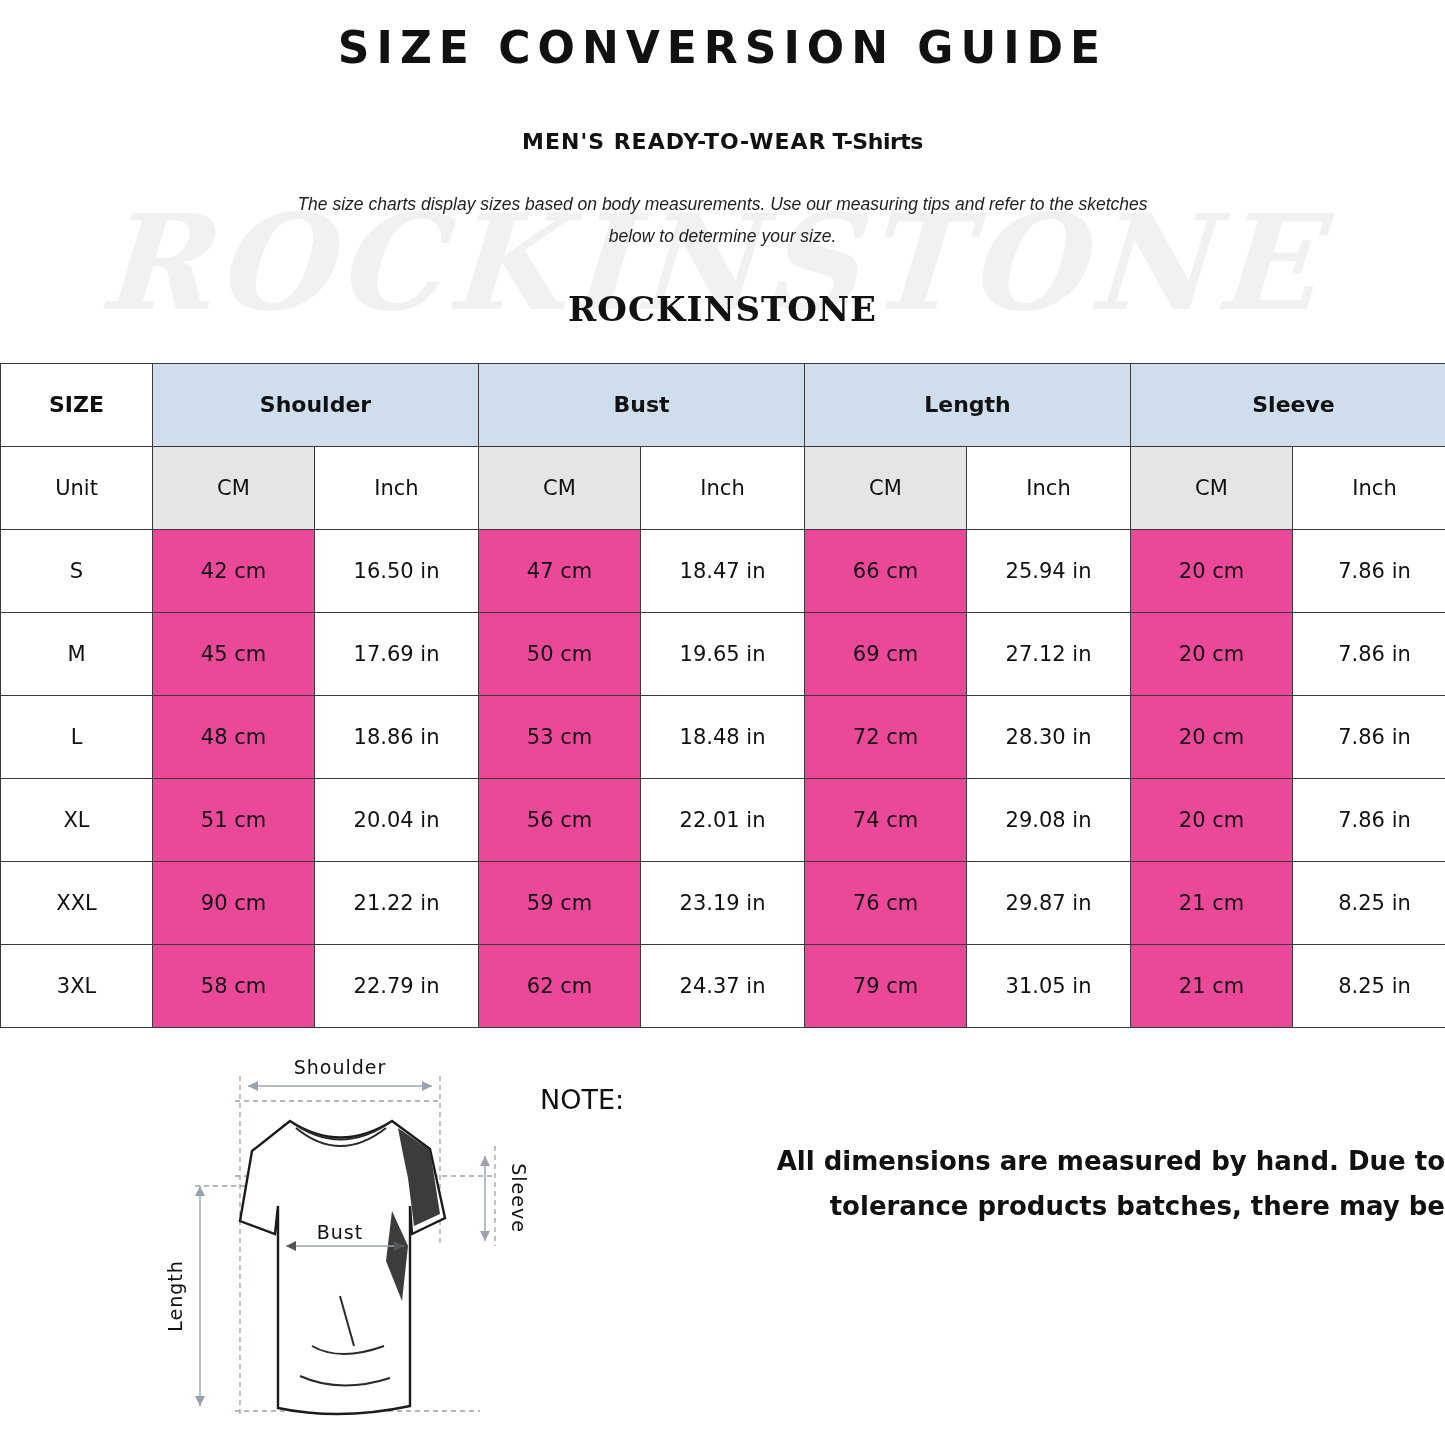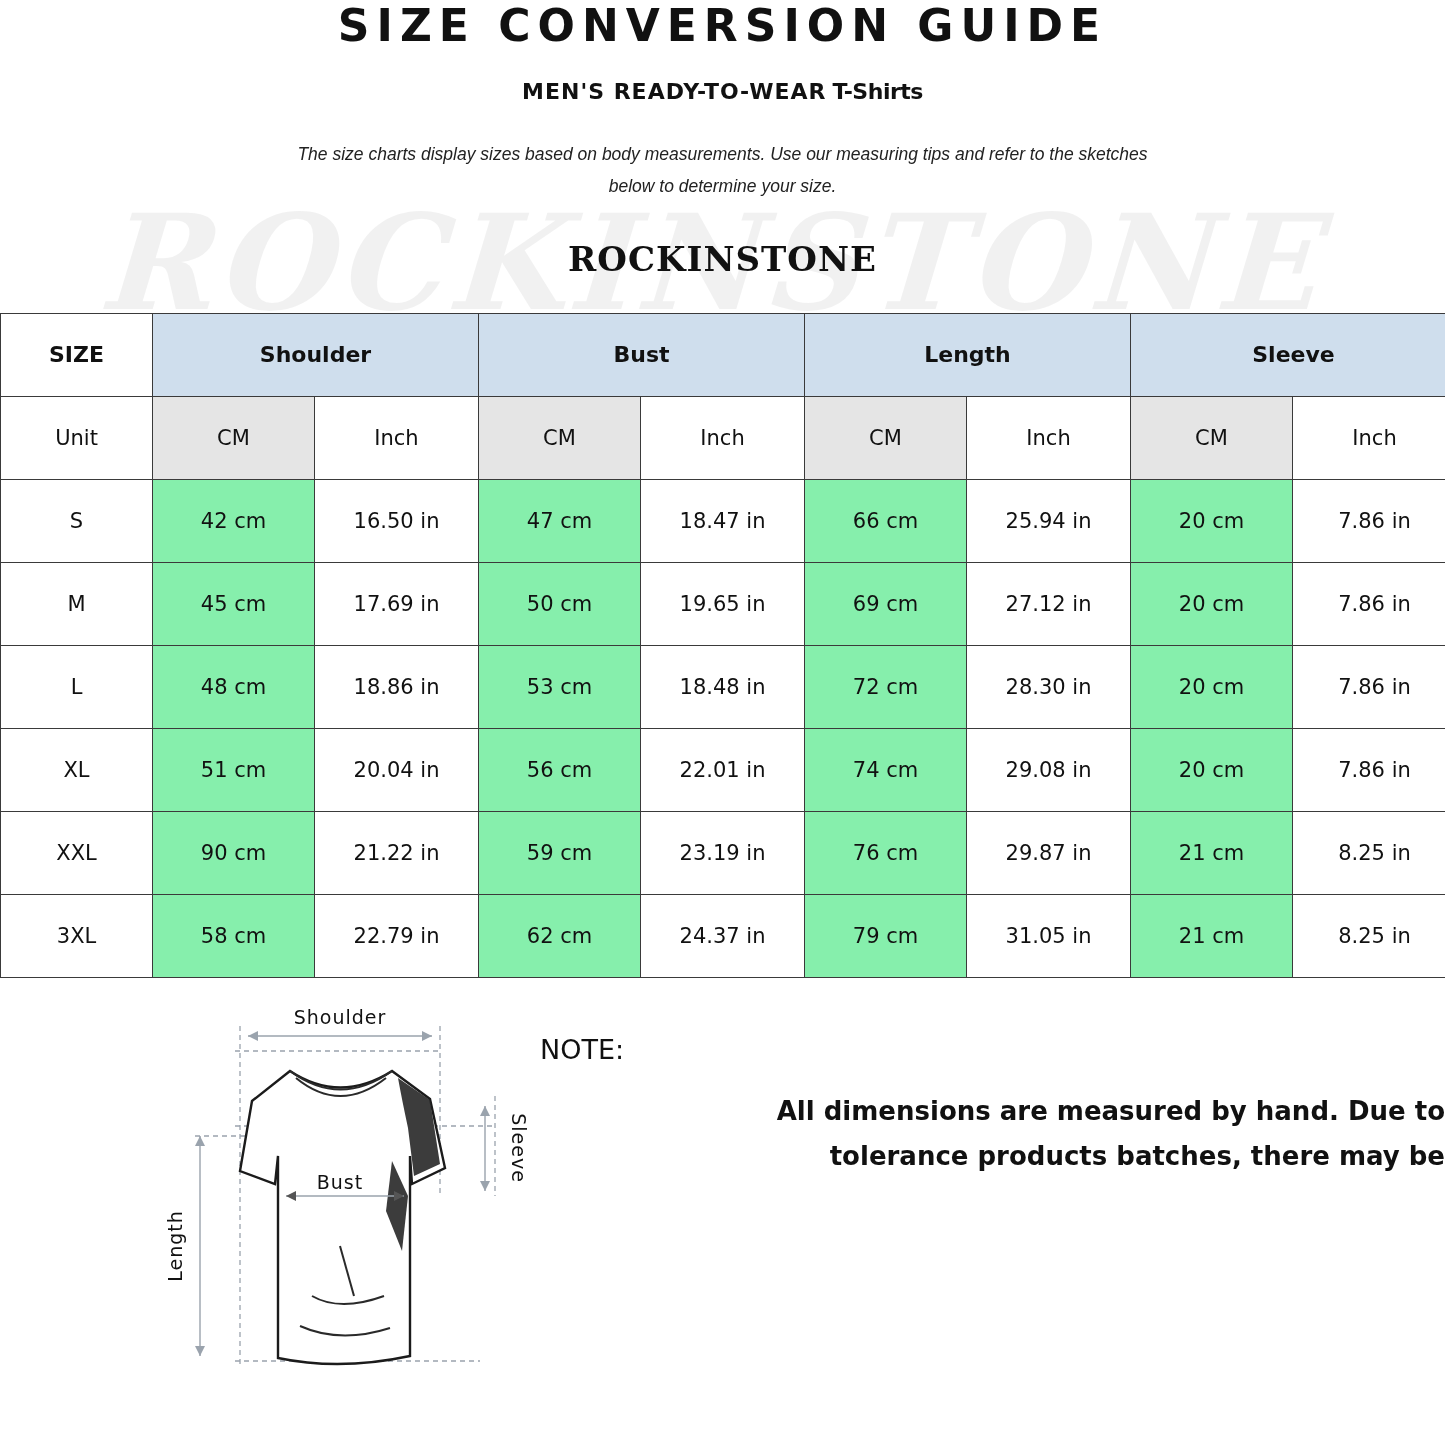--- a/index.html
+++ b/index.html
@@ -44,30 +44,31 @@
   }
 
   
   .title {
     position: relative;
     z-index: 2;
     text-align: center;
     font-size: 44px;
     font-weight: 700;
     letter-spacing: 7px;
+    padding-top: 22px;
     color: #111;
   }
   .subtitle {
     position: relative;
     z-index: 2;
     text-align: center;
     font-size: 22px;
     font-weight: 700;
     letter-spacing: 0.5px;
-    margin-top: 28px;
+    margin-top: 56px;
     color: #111;
   }
   .subtitle .rtw { letter-spacing: 1px; }
   .subtitle .tshirts { letter-spacing: -0.5px; margin-left: 6px; }
 
   .intro {
     position: relative;
     z-index: 2;
     margin: 34px auto 6px auto;
     width: 1000px;
@@ -112,21 +113,21 @@
   table.size-table th {
     font-weight: 700;
     font-size: 22px;
   }
   .col-size { width: 152px; }
   .col-cm   { width: 162px; }
   .col-in   { width: 164px; }
 
   .hdr-group { background: #cfdeed; }
   .hdr-unit-cm { background: #e5e5e5; }
-  .cell-cm { background: #86efac; }
+  .cell-cm { background: #ec4899; }
   .cell-plain { background: #ffffff; }
 
   .row-head-cell { background: #ffffff; }
 
   
   .bottom {
     position: relative;
     z-index: 2;
     margin-top: 18px;
     display: flex;

